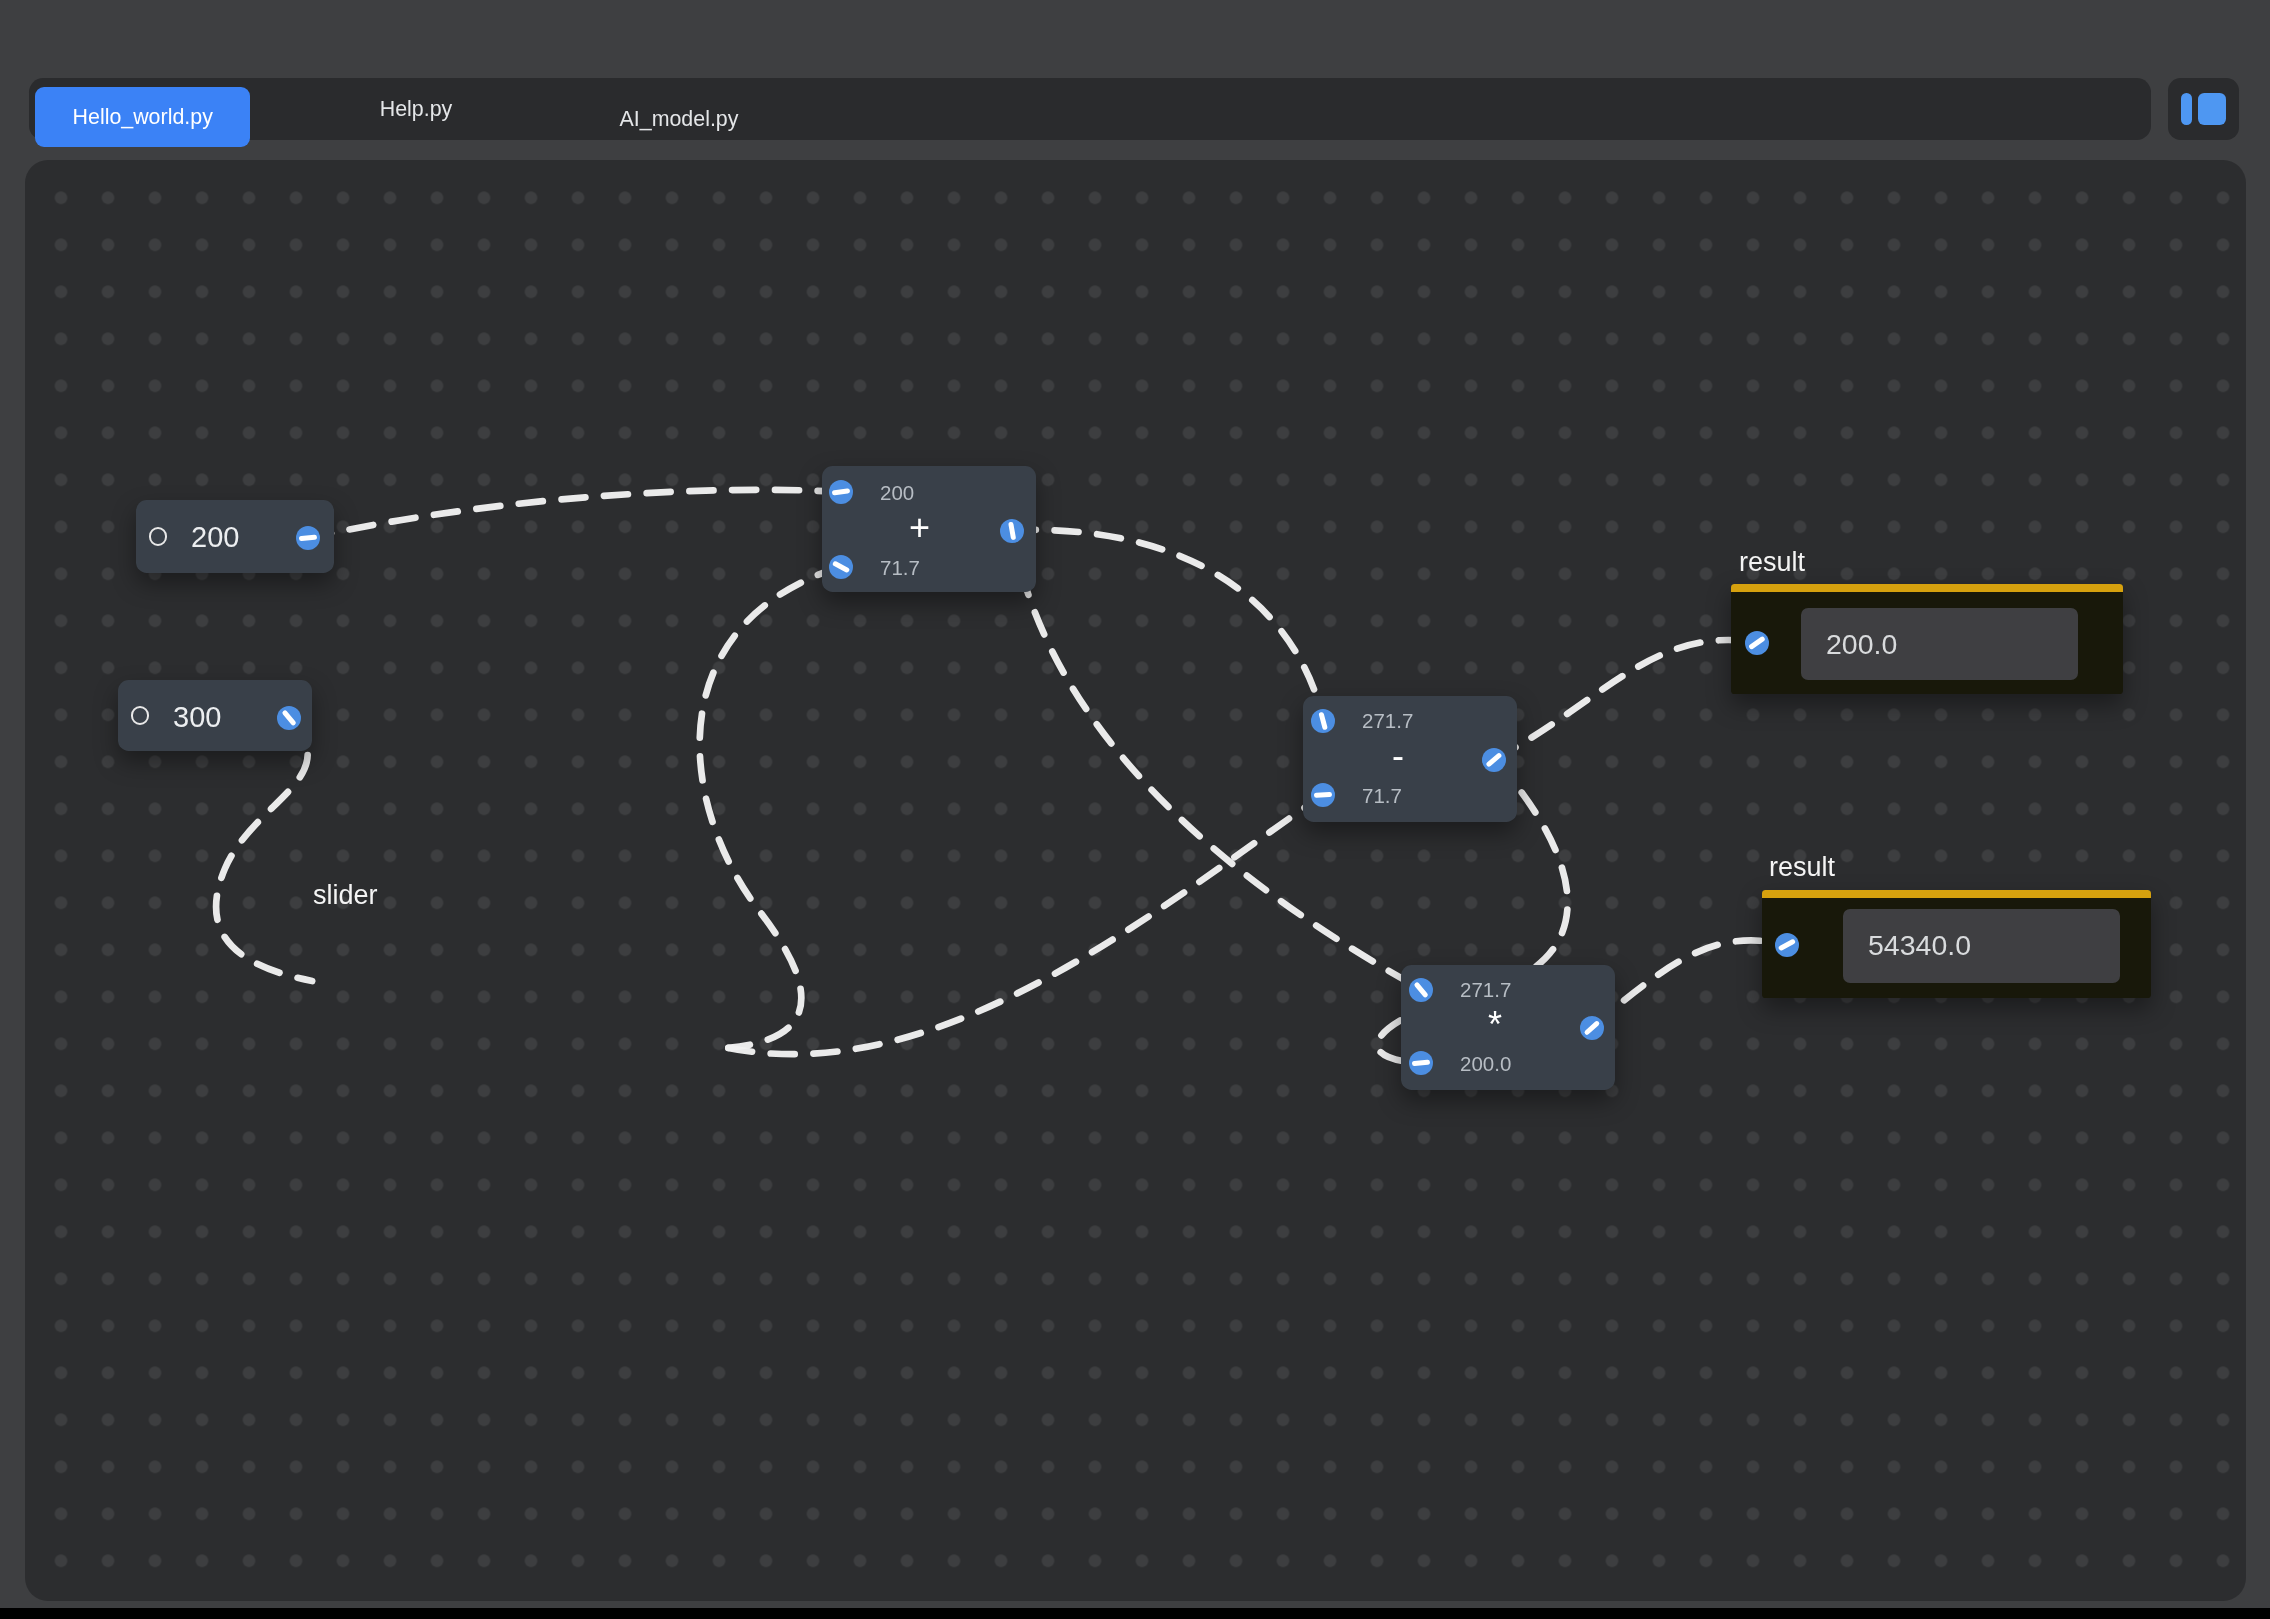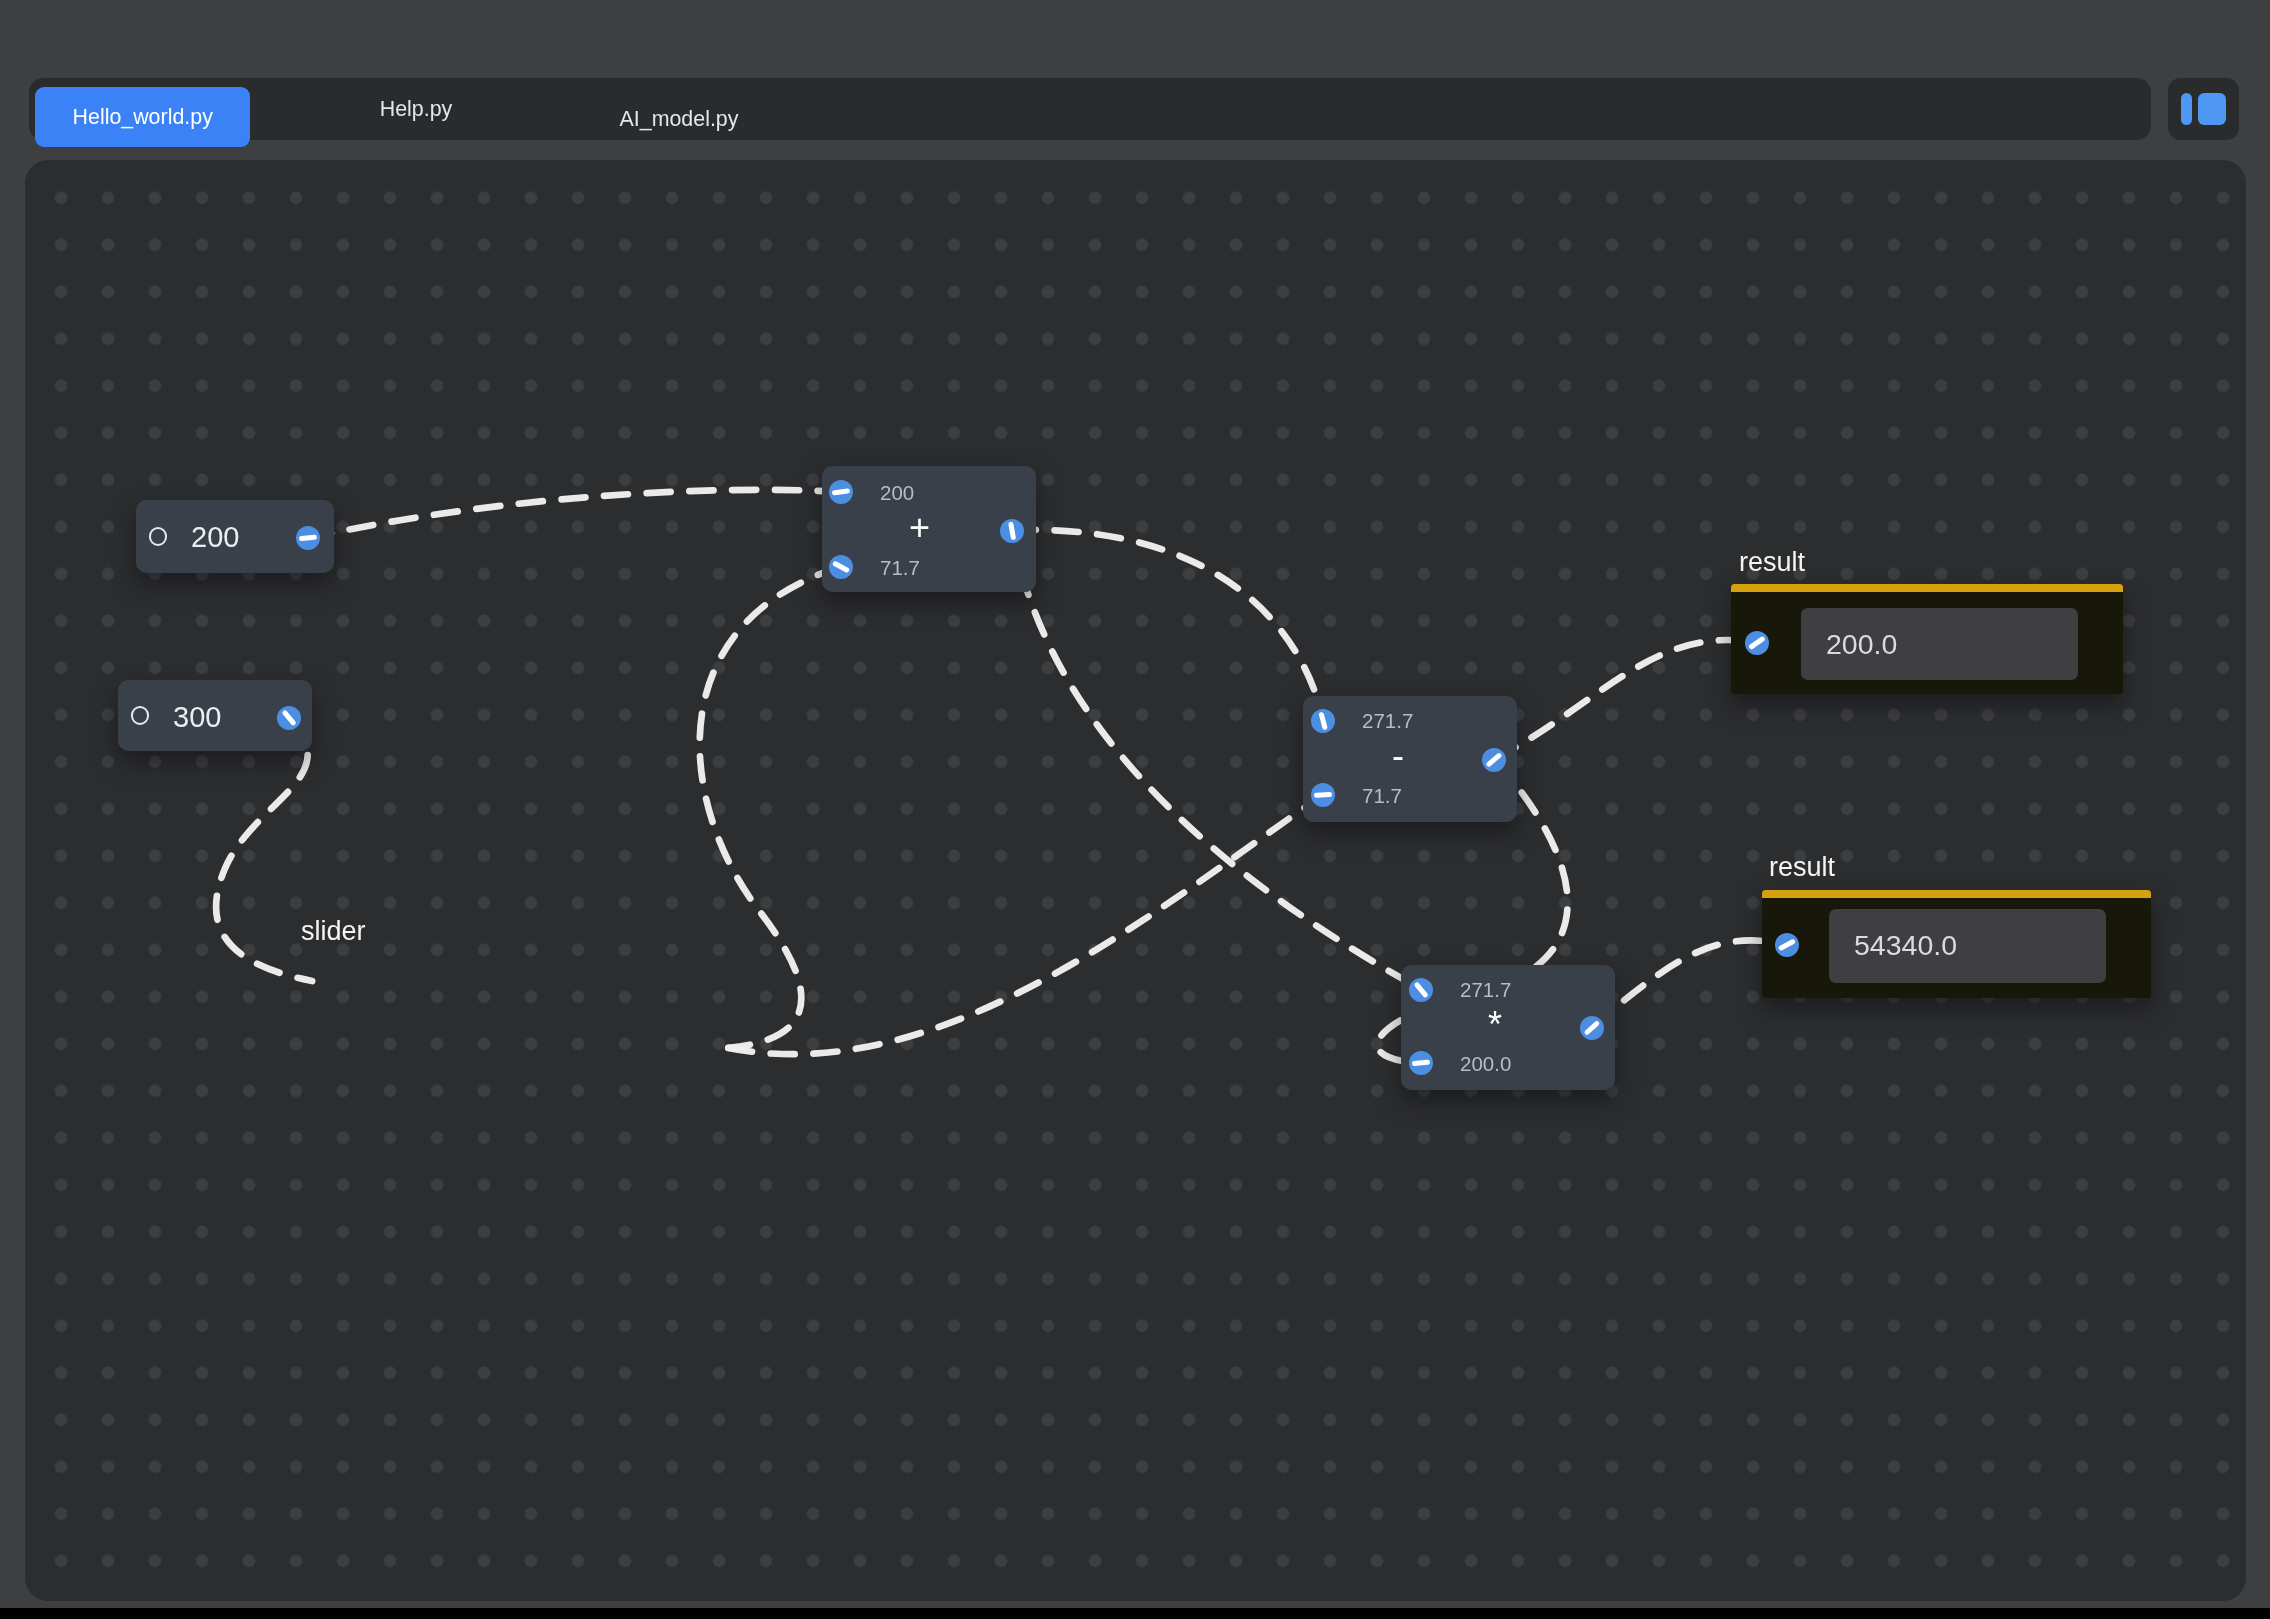--- a/index.html
+++ b/index.html
@@ -158,22 +158,22 @@
   <div class="node rnode" style="left:1731px; top:584px; width:392px; height:110px;">
     <span class="port" style="left:14.3px; top:39px; --a:-35deg;"></span>
     <div class="rbox" style="left:70px; top:16px; width:277px; height:72px;">
       <span>200.0</span>
     </div>
   </div>
 
   <span class="rtitle" style="left:1769px; top:852px;">result</span>
   <div class="node rnode" style="left:1762px; top:890px; width:389px; height:108px;">
     <span class="port" style="left:12.5px; top:35px; --a:-28deg;"></span>
-    <div class="rbox" style="left:67px; top:10.7px; width:277px; height:74px;">
+    <div class="rbox" style="left:81px; top:10.7px; width:277px; height:74px;">
       <span>54340.0</span>
     </div>
   </div>
 
-  <span class="rtitle" style="left:301px; top:880px;margin-top:36px;">slider</span>
+  <span class="rtitle" style="left:313px; top:880px;">slider</span>
 
   <div class="bottom-strip"></div>
 </div>
 
 
 </body></html>

